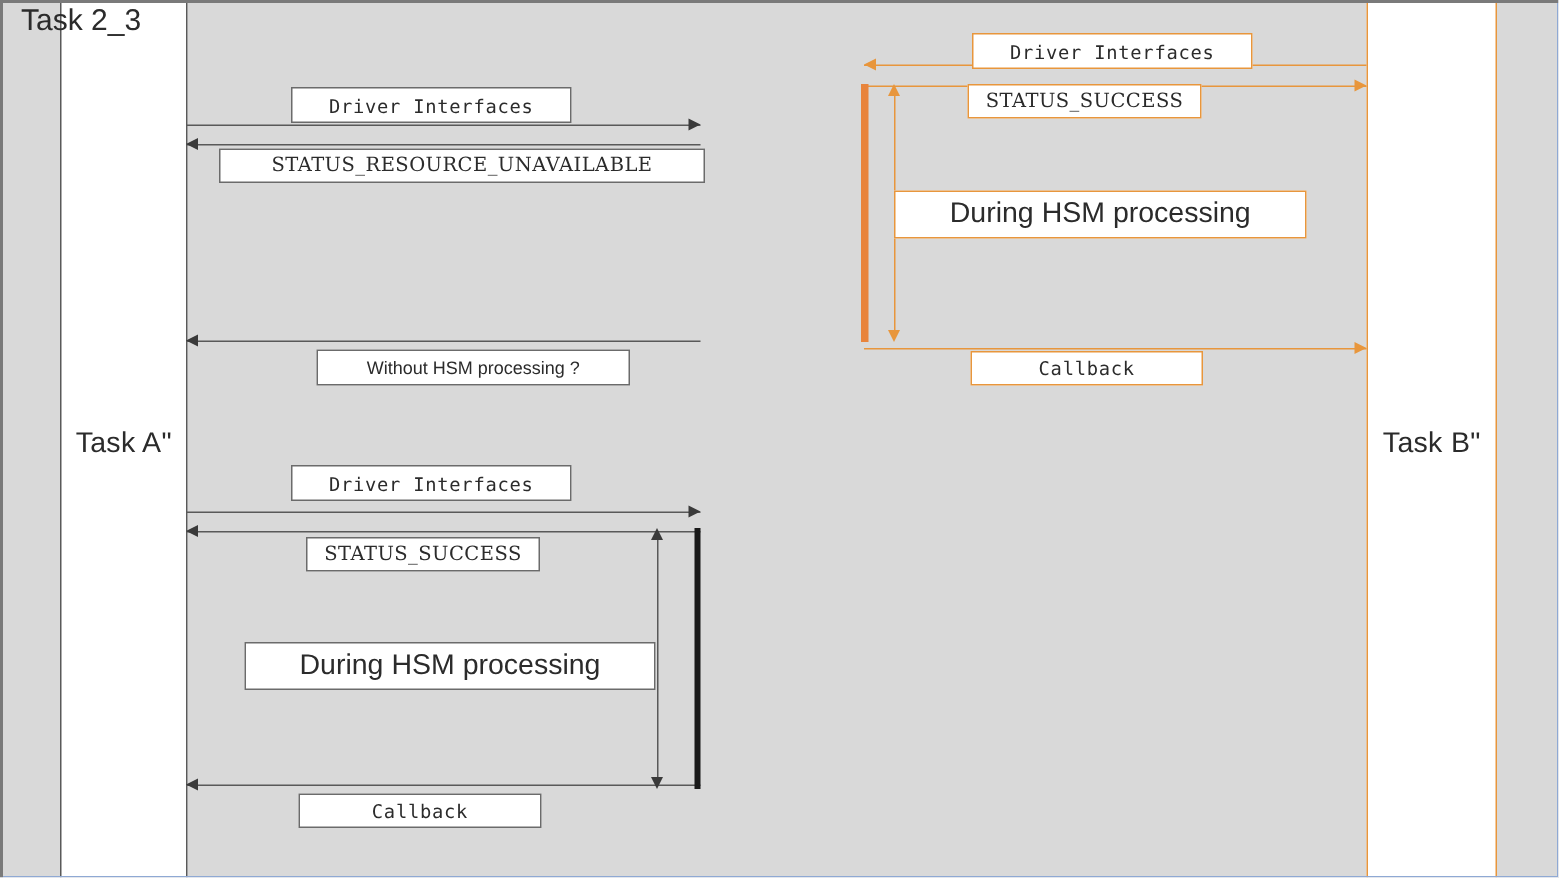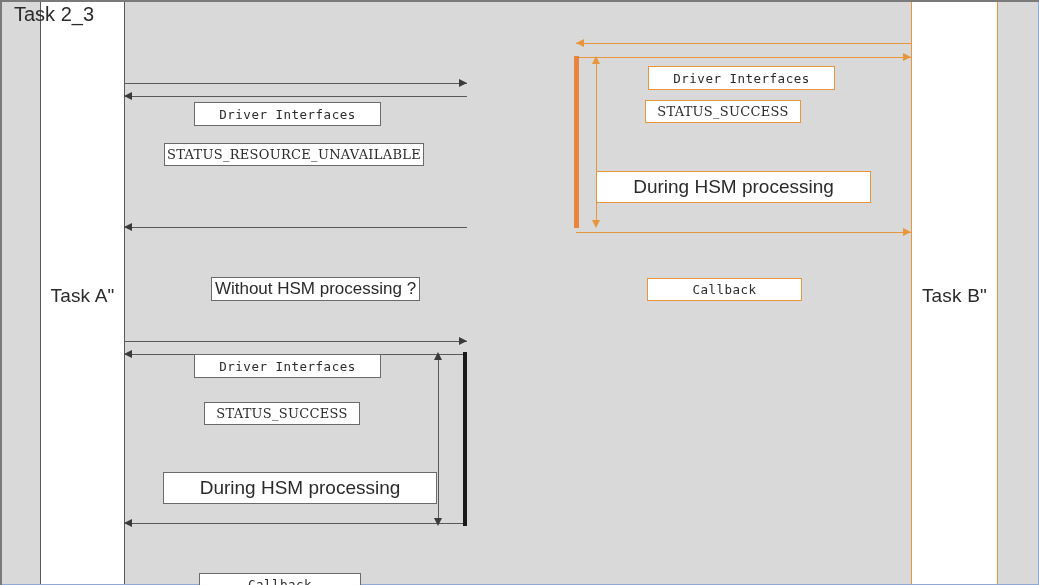--- a/index.html
+++ b/index.html
@@ -123,31 +123,30 @@
   .label-box {
     position: absolute;
     background: #ffffff;
     border: 1px solid #6b6b6b;
     box-sizing: border-box;
     display: flex;
     align-items: center;
     justify-content: center;
     z-index: 20;
     color: #2b2b2b;
-    margin-top: 44px;
   }
   .label-box.or { border-color: #e8963c; }
   .label-box.mono {
     font-family: "DejaVu Sans Mono", "Liberation Mono", monospace;
     font-size: 12.5px;
     letter-spacing: 0.5px;
   }
   .label-box.sans {
     font-family: "Liberation Sans", sans-serif;
-    font-size: 17px;
+    font-size: 12px;
   }
   .label-box.serifmono {
     font-family: "DejaVu Serif", "Liberation Serif", serif;
     font-size: 13px;
     letter-spacing: 0.3px;
   }
 </style>
 </head>
 <body>
 
@@ -163,21 +162,21 @@
   </div>
 
   <div class="title" style="left:14px; top:3px;">Task 2_3</div>
 
   <div class="label-box mono" style="left:194px; top:58px; width:187px; height:24px;">Driver Interfaces</div>
   <div class="arrow-line" style="left:124px; top:83px; width:343px;"></div>
   <div class="arrow-head right" style="left:459px; top:79px;"></div>
 
   <div class="arrow-line" style="left:124px; top:96px; width:343px;"></div>
   <div class="arrow-head left" style="left:124px; top:92px;"></div>
-  <div class="label-box serifmono" style="left:164px; top:99px; width:260px; height:23px;">STATUS_RESOURCE_UNAVAILABLE</div>
+  <div class="label-box serifmono" style="left:146px; top:99px; width:324px; height:23px;">STATUS_RESOURCE_UNAVAILABLE</div>
 
   <div class="arrow-line" style="left:124px; top:227px; width:343px;"></div>
   <div class="arrow-head left" style="left:124px; top:223px;"></div>
   <div class="label-box sans" style="left:211px; top:233px; width:209px; height:24px;">Without HSM processing ?</div>
 
   <div class="label-box mono" style="left:194px; top:310px; width:187px; height:24px;">Driver Interfaces</div>
   <div class="arrow-line" style="left:124px; top:341px; width:343px;"></div>
   <div class="arrow-head right" style="left:459px; top:337px;"></div>
 
   <div class="activation" style="left:463px; top:352px; width:4px; height:174px;"></div>

